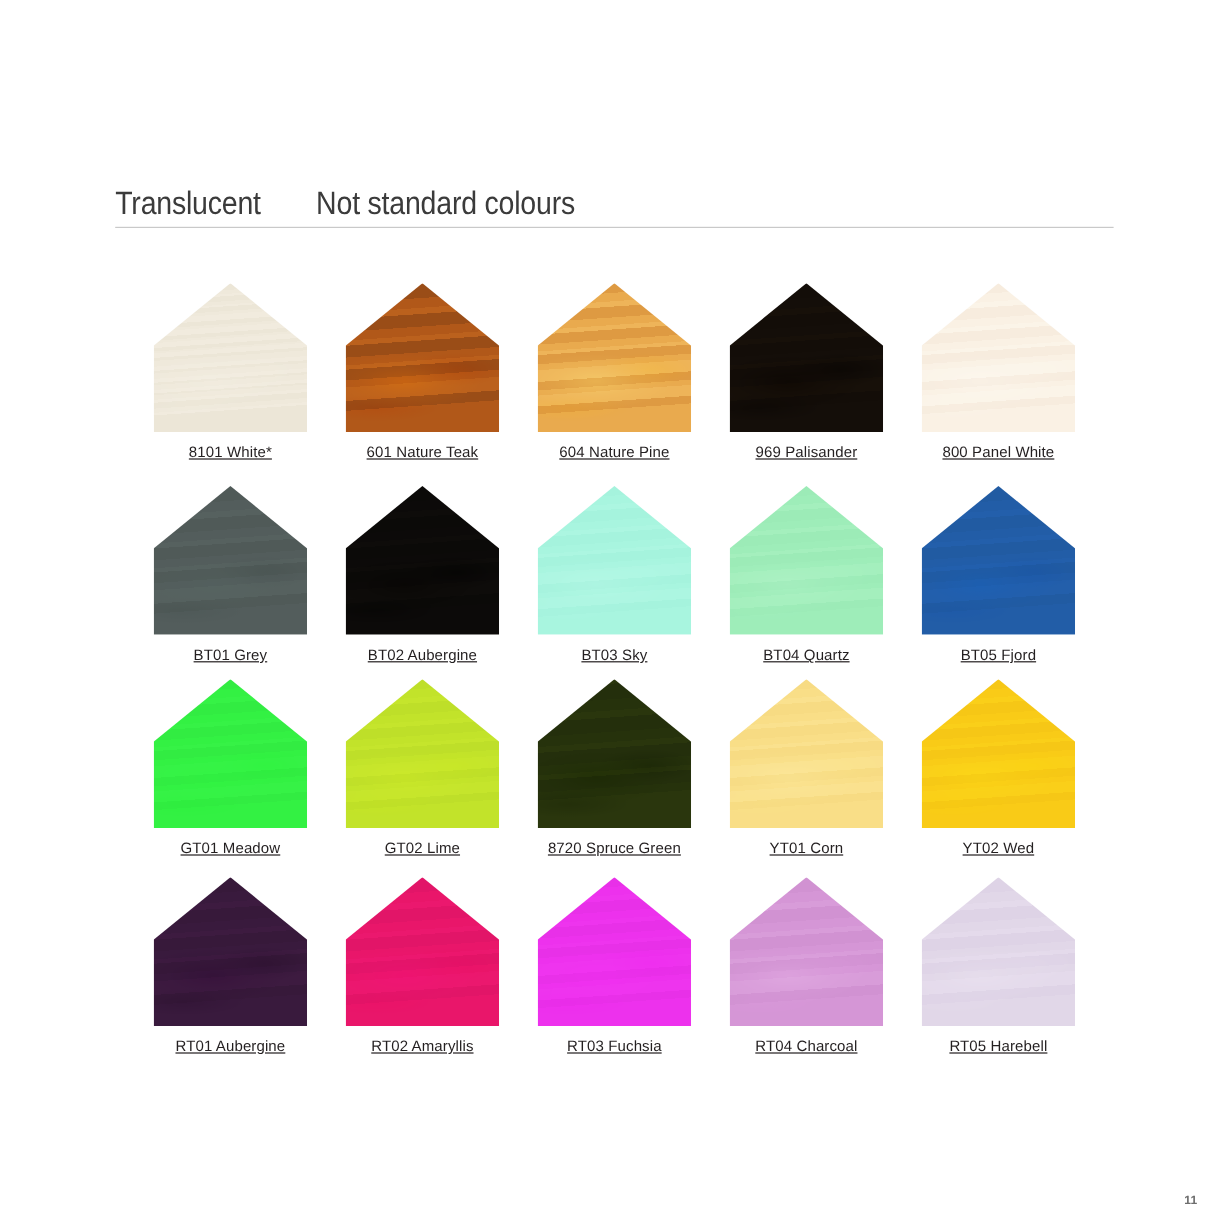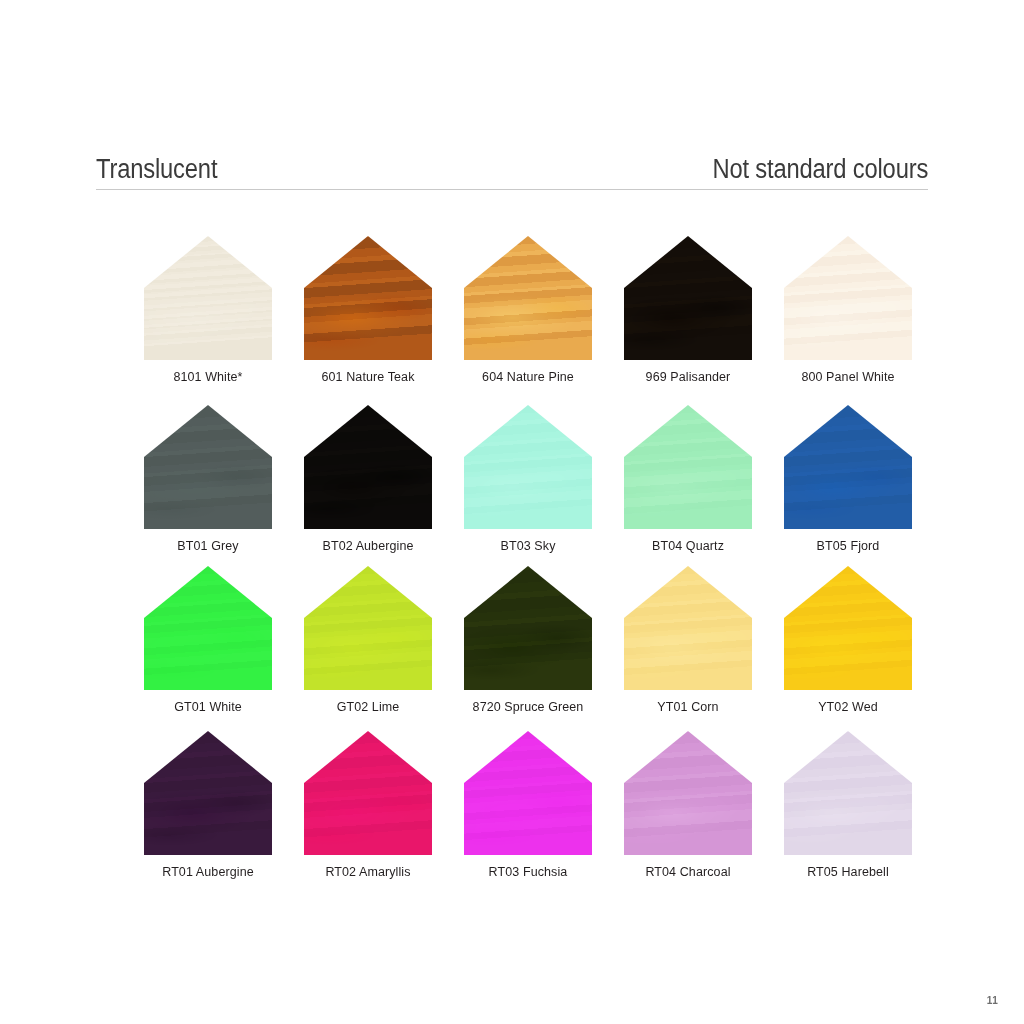--- a/index.html
+++ b/index.html
@@ -28,21 +28,20 @@
 
   
   .header {
     position: absolute;
     left: 96px;
     top: 136px;
     width: 832px;
     height: 54px;
     display: flex;
     align-items: flex-end;
-    justify-content: space-between;
     border-bottom: 1px solid #c9c9c9;
     padding-bottom: 6px;
     box-sizing: border-box;
   }
   .header-title {
     font-size: 27px;
     font-weight: 400;
     letter-spacing: -0.2px;
     color: #3b3b3b;
     line-height: 1;
@@ -63,22 +62,23 @@
 
   
   .grid {
     position: absolute;
     left: 96px;
     top: 236px;
     width: 832px;
   }
   .grid-row {
     display: flex;
-    justify-content: flex-end;
+    justify-content: center;
     height: 165px;
+    text-decoration: underline;
   }
   .swatch-cell {
     width: 160px;
     display: flex;
     flex-direction: column;
     align-items: center;
   }
 
   
   .swatch-shape {
@@ -211,21 +211,21 @@
           </div>
           <div class="swatch-label">BT05 Fjord</div>
         </div>
       </div>
       <div class="grid-row">
         <div class="swatch-cell">
           <div class="swatch-shape" style="background: rgb(61, 243, 79);">
             <div class="grain" style="background: linear-gradient(176deg, rgb(39, 220, 58) 0px, rgb(39, 220, 58) 3px, rgb(61, 243, 79) 3px, rgb(61, 243, 79) 10.7px, rgb(107, 249, 119) 10.7px, rgb(107, 249, 119) 15.7px, rgb(39, 220, 58) 15.7px, rgb(39, 220, 58) 25.3px, rgb(61, 243, 79) 25.3px, rgb(61, 243, 79) 32.3px, rgb(107, 249, 119) 32.3px, rgb(107, 249, 119) 36.7px, rgb(39, 220, 58) 36.7px, rgb(39, 220, 58) 45.7px, rgb(61, 243, 79) 45.7px, rgb(61, 243, 79) 52px, rgb(107, 249, 119) 52px, rgb(107, 249, 119) 55.7px, rgb(39, 220, 58) 55.7px, rgb(39, 220, 58) 64px, rgb(61, 243, 79) 64px, rgb(61, 243, 79) 69.7px, rgb(107, 249, 119) 69.7px, rgb(107, 249, 119) 72.7px, rgb(39, 220, 58) 72.7px, rgb(39, 220, 58) 80.3px, rgb(61, 243, 79) 80.3px, rgb(61, 243, 79) 85.3px, rgb(107, 249, 119) 85.3px, rgb(107, 249, 119) 95px, rgb(39, 220, 58) 95px, rgb(39, 220, 58) 102px, rgb(61, 243, 79) 102px, rgb(61, 243, 79) 106.3px, rgb(107, 249, 119) 106.3px, rgb(107, 249, 119) 115.3px, rgb(39, 220, 58) 115.3px, rgb(39, 220, 58) 121.7px, rgb(61, 243, 79) 121.7px, rgb(61, 243, 79) 125.3px); opacity: 0.22;"></div>
             <div class="grain2" style="background: radial-gradient(70% 26% at 38% 66%, rgb(107, 249, 119) 0%, rgba(107, 249, 119, 0.333) 38%, transparent 72%), radial-gradient(46% 16% at 72% 58%, rgba(39, 220, 58, 0.533) 0%, transparent 70%), radial-gradient(54% 12% at 20% 84%, rgba(39, 220, 58, 0.4) 0%, transparent 75%); opacity: 0.32;"></div>
           </div>
-          <div class="swatch-label">GT01 White</div>
+          <div class="swatch-label">GT01 Meadow</div>
         </div>
         <div class="swatch-cell">
           <div class="swatch-shape" style="background: rgb(203, 232, 50);">
             <div class="grain" style="background: linear-gradient(176deg, rgb(182, 212, 31) 0px, rgb(182, 212, 31) 3px, rgb(203, 232, 50) 3px, rgb(203, 232, 50) 10.7px, rgb(221, 240, 106) 10.7px, rgb(221, 240, 106) 15.7px, rgb(182, 212, 31) 15.7px, rgb(182, 212, 31) 25.3px, rgb(203, 232, 50) 25.3px, rgb(203, 232, 50) 32.3px, rgb(221, 240, 106) 32.3px, rgb(221, 240, 106) 36.7px, rgb(182, 212, 31) 36.7px, rgb(182, 212, 31) 45.7px, rgb(203, 232, 50) 45.7px, rgb(203, 232, 50) 52px, rgb(221, 240, 106) 52px, rgb(221, 240, 106) 55.7px, rgb(182, 212, 31) 55.7px, rgb(182, 212, 31) 64px, rgb(203, 232, 50) 64px, rgb(203, 232, 50) 69.7px, rgb(221, 240, 106) 69.7px, rgb(221, 240, 106) 72.7px, rgb(182, 212, 31) 72.7px, rgb(182, 212, 31) 80.3px, rgb(203, 232, 50) 80.3px, rgb(203, 232, 50) 85.3px, rgb(221, 240, 106) 85.3px, rgb(221, 240, 106) 95px, rgb(182, 212, 31) 95px, rgb(182, 212, 31) 102px, rgb(203, 232, 50) 102px, rgb(203, 232, 50) 106.3px, rgb(221, 240, 106) 106.3px, rgb(221, 240, 106) 115.3px, rgb(182, 212, 31) 115.3px, rgb(182, 212, 31) 121.7px, rgb(203, 232, 50) 121.7px, rgb(203, 232, 50) 125.3px); opacity: 0.22;"></div>
             <div class="grain2" style="background: radial-gradient(70% 26% at 38% 66%, rgb(221, 240, 106) 0%, rgba(221, 240, 106, 0.333) 38%, transparent 72%), radial-gradient(46% 16% at 72% 58%, rgba(182, 212, 31, 0.533) 0%, transparent 70%), radial-gradient(54% 12% at 20% 84%, rgba(182, 212, 31, 0.4) 0%, transparent 75%); opacity: 0.32;"></div>
           </div>
           <div class="swatch-label">GT02 Lime</div>
         </div>
         <div class="swatch-cell">
           <div class="swatch-shape" style="background: rgb(59, 74, 21);">

